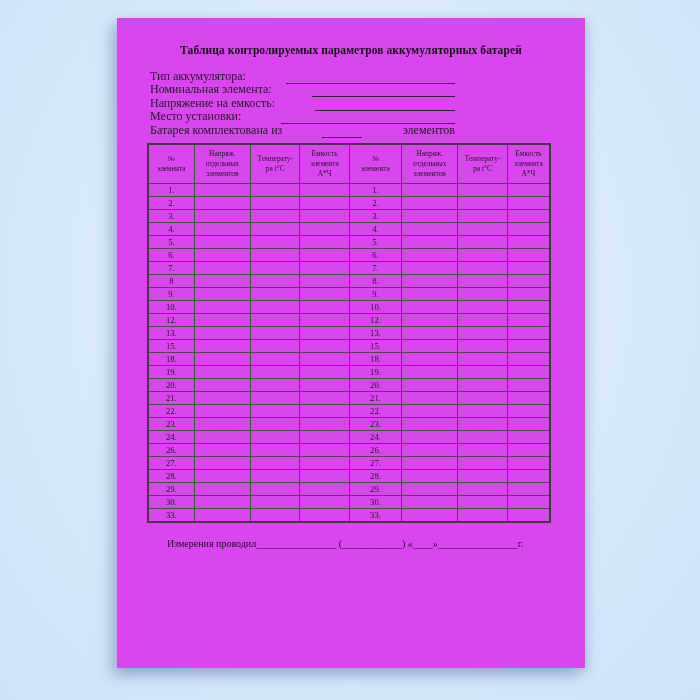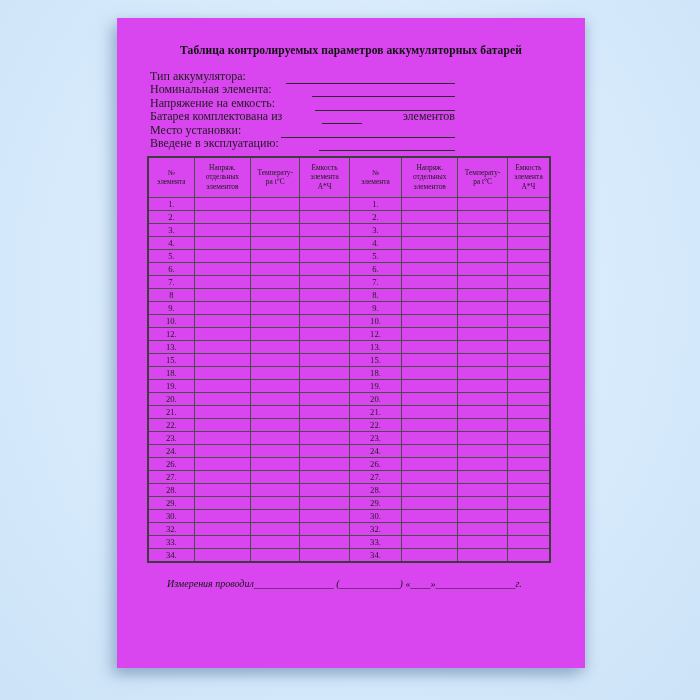--- a/index.html
+++ b/index.html
@@ -76,21 +76,20 @@
   table.params col.c4 { width: 12.3%; }
   table.params col.c5 { width: 13.0%; }
   table.params col.c6 { width: 14.0%; }
   table.params col.c7 { width: 12.3%; }
   table.params col.c8 { width: 10.6%; }
   .footer {
     margin: 15px 0 0 50px;
     font-size: 10px;
     white-space: nowrap;
     color: #161616;
-    font-style: italic;
   }
 </style>
 </head>
 <body>
 
 <div class="paper">
   <div class="title">Таблица контролируемых параметров аккумуляторных батарей</div>
 
   <div class="fields" id="fields">
       <div class="field-row">
@@ -99,31 +98,27 @@
       </div>
       <div class="field-row">
         <span class="field-label">Номинальная элемента:</span>
         <span class="field-line"></span>
       </div>
       <div class="field-row">
         <span class="field-label">Напряжение на емкость:</span>
         <span class="field-line"></span>
       </div>
       <div class="field-row">
-        <span class="field-label">Батарея комплектована из</span>
-        <span class="field-line"></span>
-        <span class="field-suffix">элементов</span>
-      </div>
-      <div class="field-row">
         <span class="field-label">Место установки:</span>
         <span class="field-line"></span>
       </div>
       <div class="field-row">
-        <span class="field-label">Введене в эксплуатацию:</span>
+        <span class="field-label">Батарея комплектована из</span>
         <span class="field-line"></span>
+        <span class="field-suffix">элементов</span>
       </div>
     </div>
 
   <table class="params">
     <colgroup>
       <col class="c1">
         <col class="c2">
         <col class="c3">
         <col class="c4">
       <col class="c5">
@@ -400,45 +395,25 @@
           <td>30.</td>
           <td></td>
           <td></td>
           <td></td>
           <td>30.</td>
           <td></td>
           <td></td>
           <td></td>
         </tr>
         <tr>
-          <td>32.</td>
-          <td></td>
-          <td></td>
-          <td></td>
-          <td>32.</td>
-          <td></td>
-          <td></td>
-          <td></td>
-        </tr>
-        <tr>
           <td>33.</td>
           <td></td>
           <td></td>
           <td></td>
           <td>33.</td>
-          <td></td>
-          <td></td>
-          <td></td>
-        </tr>
-        <tr>
-          <td>34.</td>
-          <td></td>
-          <td></td>
-          <td></td>
-          <td>34.</td>
           <td></td>
           <td></td>
           <td></td>
         </tr>
       </tbody>
   </table>
 
   <div class="footer">Измерения проводил________________ (____________) «____»________________г.</div>
 </div>
 

